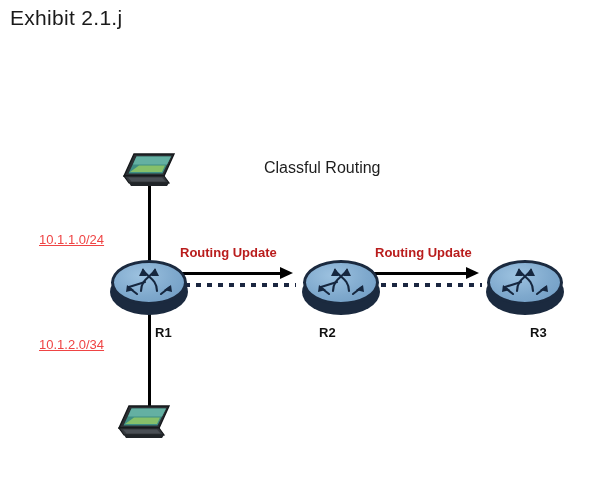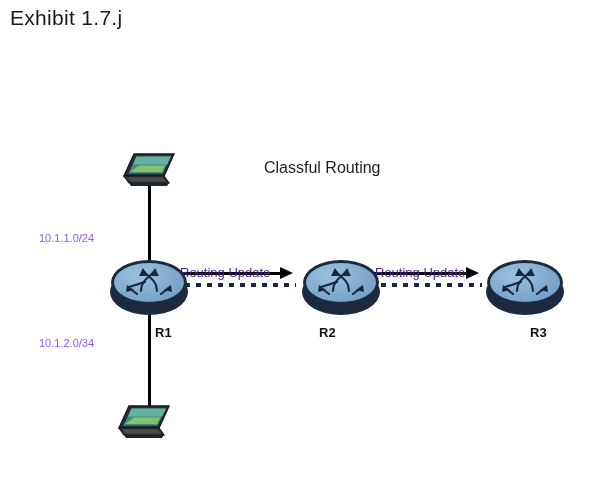--- a/index.html
+++ b/index.html
@@ -30,46 +30,46 @@
     position: absolute;
     left: 264px;
     top: 143px;
     font-size: 16px;
     color: #1d1d1d;
     white-space: nowrap;
     margin-top: 16px;
   }
   .net-label {
     position: absolute;
-    font-size: 11px;
-    color: #8b5cf6;
-    white-space: nowrap;
+    font-size: 13px;
+    color: #ef4444;
+    white-space: nowrap;
+    text-decoration: underline;
   }
   .net-label.upper { left: 39px; top: 232px; }
   .net-label.lower { left: 39px; top: 337px; }
 
   .router-label {
     position: absolute;
     font-size: 13px;
     font-weight: bold;
     color: #101010;
     white-space: nowrap;
     margin-top: 7px;
   }
   .router-label.r1 { left: 155px; top: 318px; }
   .router-label.r2 { left: 319px; top: 318px; }
   .router-label.r3 { left: 530px; top: 318px; }
 
   .update-label {
     position: absolute;
     font-size: 13px;
-    font-weight: normal;
-    color: #4c1d95;
-    white-space: nowrap;
-    margin-top: 20px;
+    font-weight: bold;
+    color: #b91c1c;
+    white-space: nowrap;
   }
   .update-label.first  { left: 180px; top: 245px; }
   .update-label.second { left: 375px; top: 245px; }
 
   
   .vlink {
     position: absolute;
     left: 148px;
     width: 3px;
     background: #000000;
@@ -161,21 +161,21 @@
         rgba(255,255,255,0) 5px, rgba(255,255,255,0) 11px);
   }
   .arrow-group.first  .dotted-line { width: 122px; }
   .arrow-group.second .dotted-line { width: 112px; }
 </style>
 </head>
 <body>
 
 <div id="canvas">
 
-  <div class="exhibit-title">Exhibit 1.7.j</div>
+  <div class="exhibit-title">Exhibit 2.1.j</div>
 
   <div class="diagram-title">Classful Routing</div>
 
   <div class="vlink top"></div>
   <div class="vlink bottom"></div>
 
   <div class="net-label upper">10.1.1.0/24</div>
   <div class="net-label lower">10.1.2.0/34</div>
 
   <div class="laptop laptop-top">

